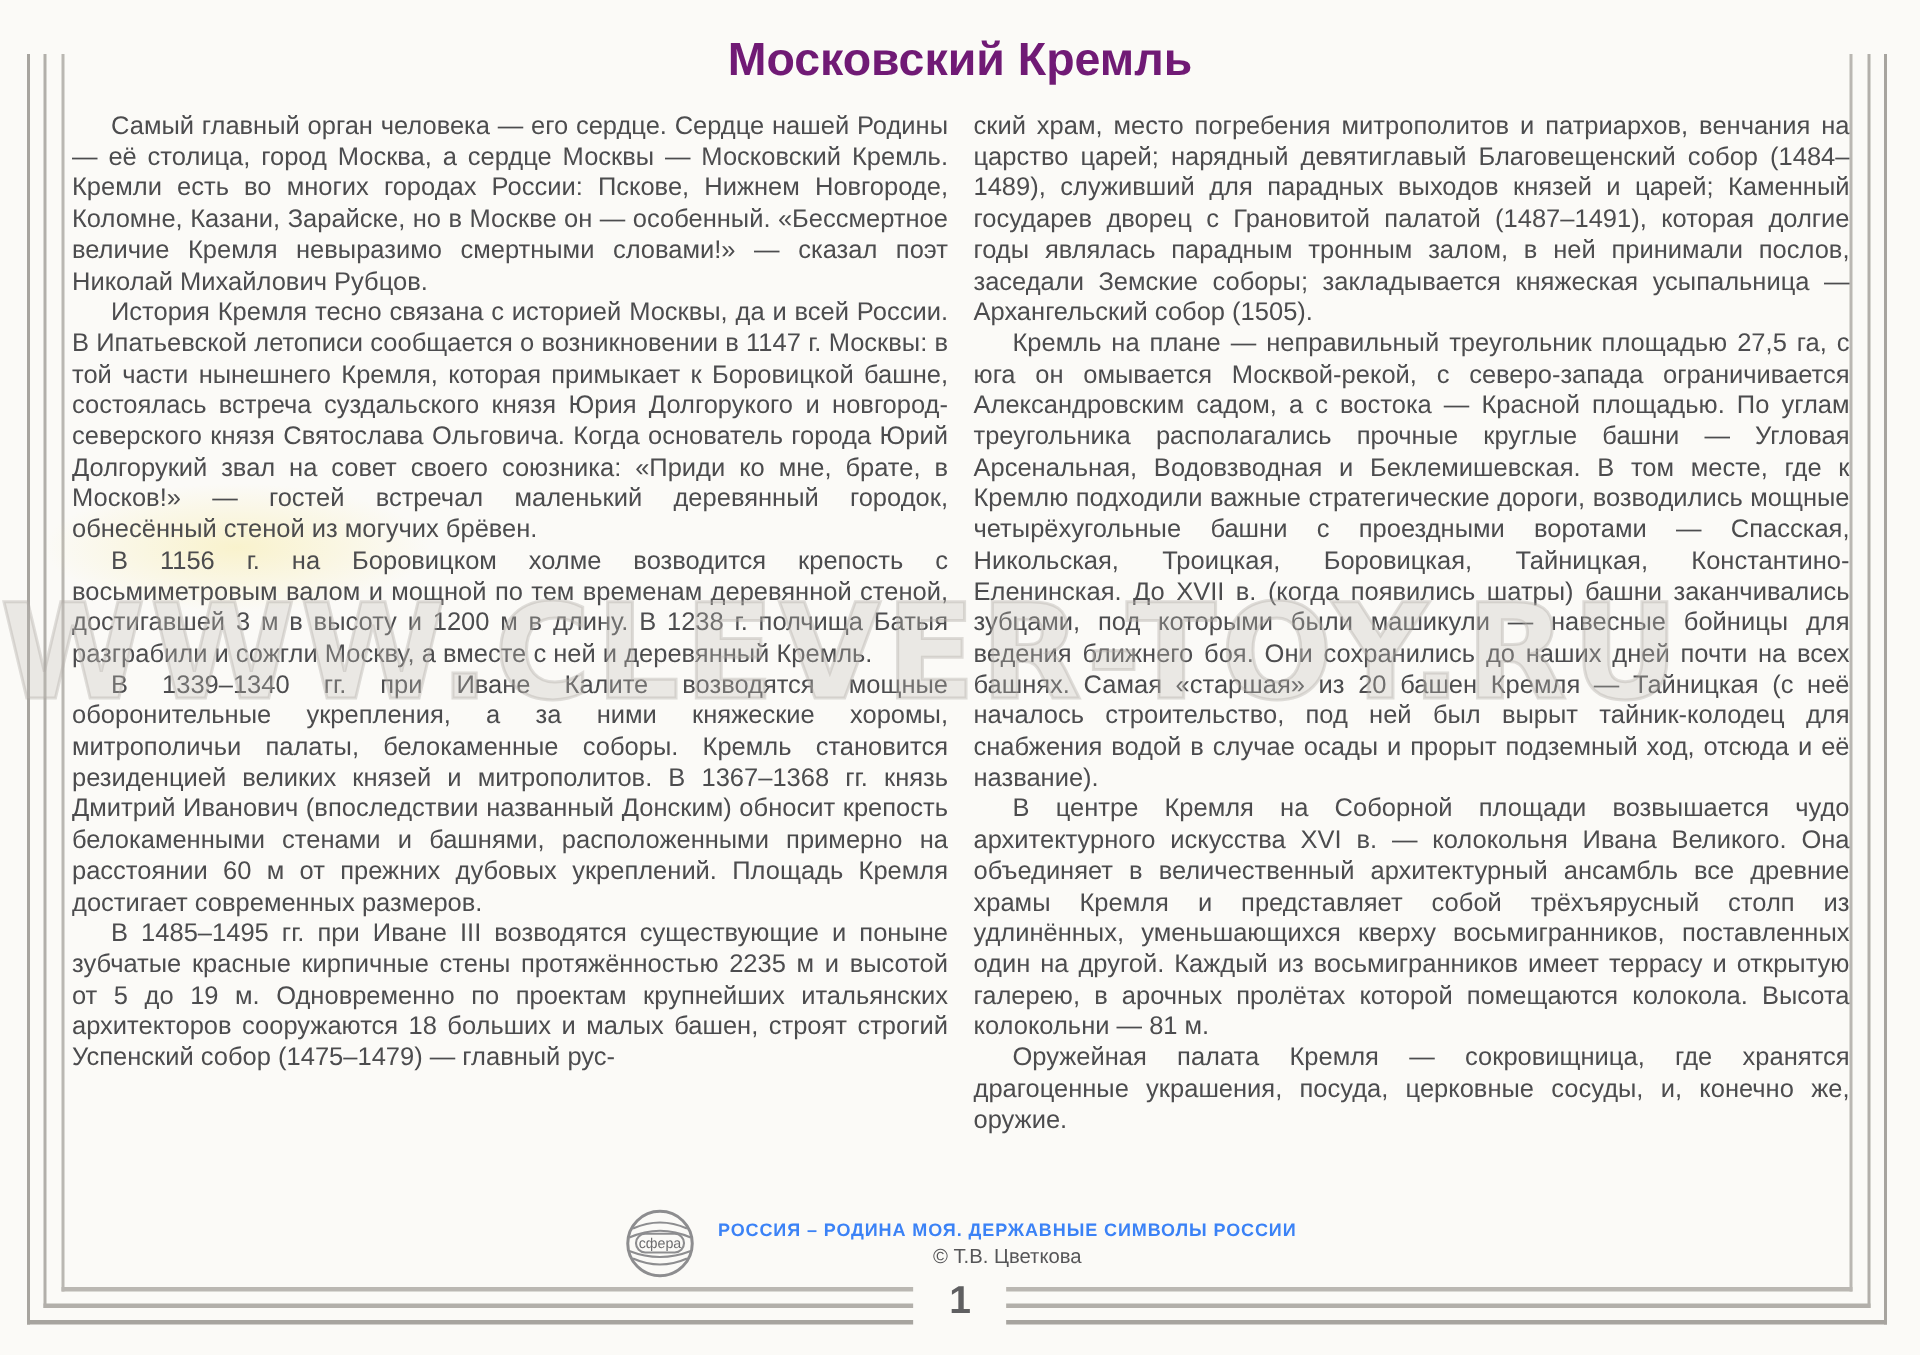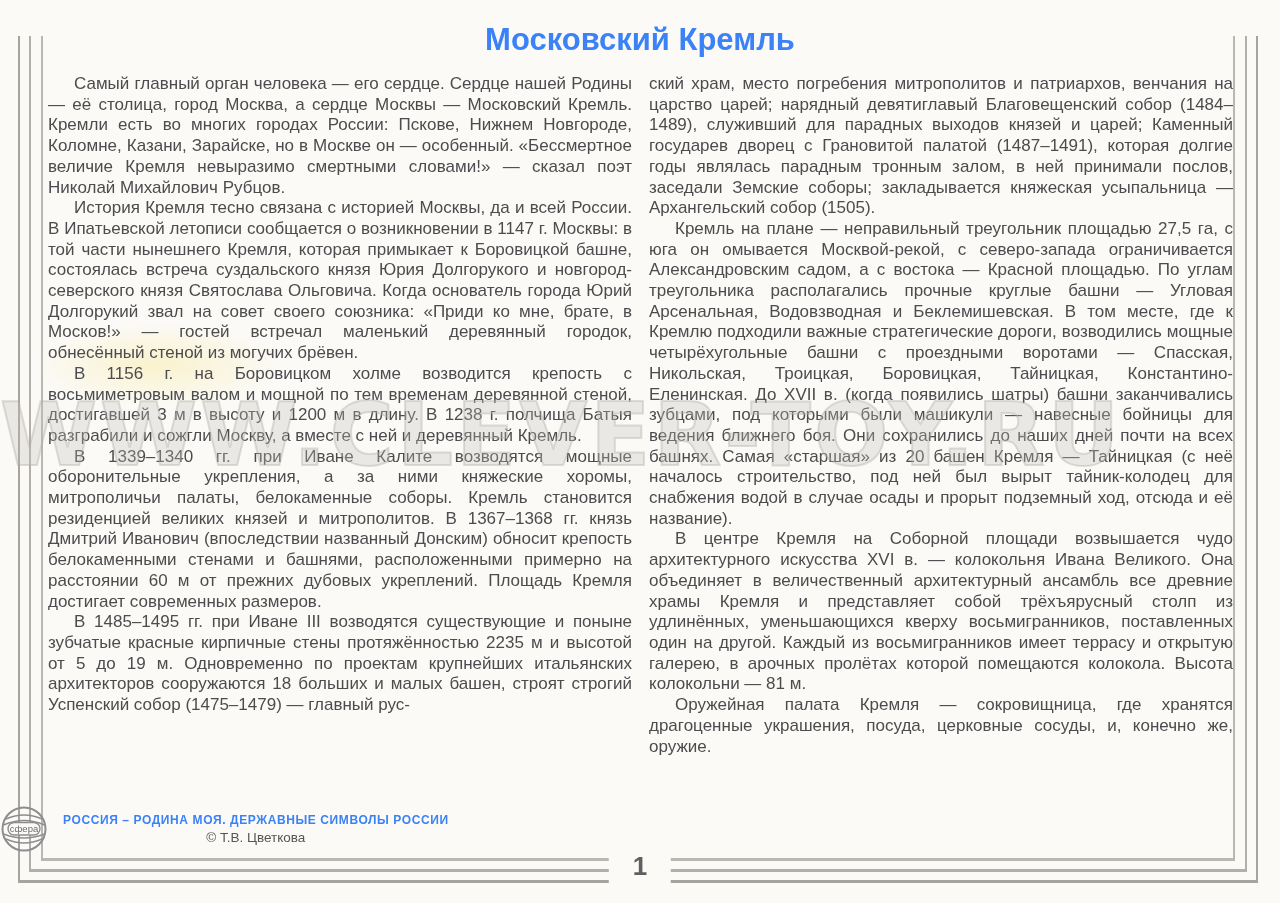--- a/index.html
+++ b/index.html
@@ -37,21 +37,21 @@
     color: rgba(196,192,185,0.30);
     -webkit-text-stroke: 2px rgba(176,172,165,0.38);
     white-space: nowrap;
     pointer-events: none;
     z-index: 3;
   }
 
   .title {
     position: absolute; top: 22px; left: 0; right: 0;
     margin: 0; text-align: center;
-    font-size: 31px; font-weight: bold; color: #3b82f6;
+    font-size: 31px; font-weight: bold; color: #701a75;
     letter-spacing: 0px;
   }
 
   .columns {
     position: absolute; top: 74px; left: 48px; right: 47px;
     display: flex; gap: 17px;
     z-index: 2;
     justify-content: center;
   }
   .col { flex: 1 1 0; }
@@ -59,21 +59,21 @@
     margin: 0;
     font-size: 17px; line-height: 20.7px;
     color: #4c4c4e;
     text-align: justify;
     text-indent: 26px;
   }
   .col p.no-indent { text-indent: 0; }
 
   .footer {
     position: absolute; top: 805px; left: 0; right: 0;
-    display: flex; align-items: center; gap: 15px;
+    display: flex; justify-content: center; align-items: center; gap: 15px;
     z-index: 2;
   }
   .logo { width: 48px; height: 48px; flex: 0 0 auto; }
   .footer-textblock { text-align: center; }
   .series-title {
     font-size: 12px; font-weight: bold; color: #3b82f6; letter-spacing: 0.6px;
   }
   .copyright {
     font-size: 13.5px; color: #55555седь7; color: #565658; margin-top: 3px;
   }

